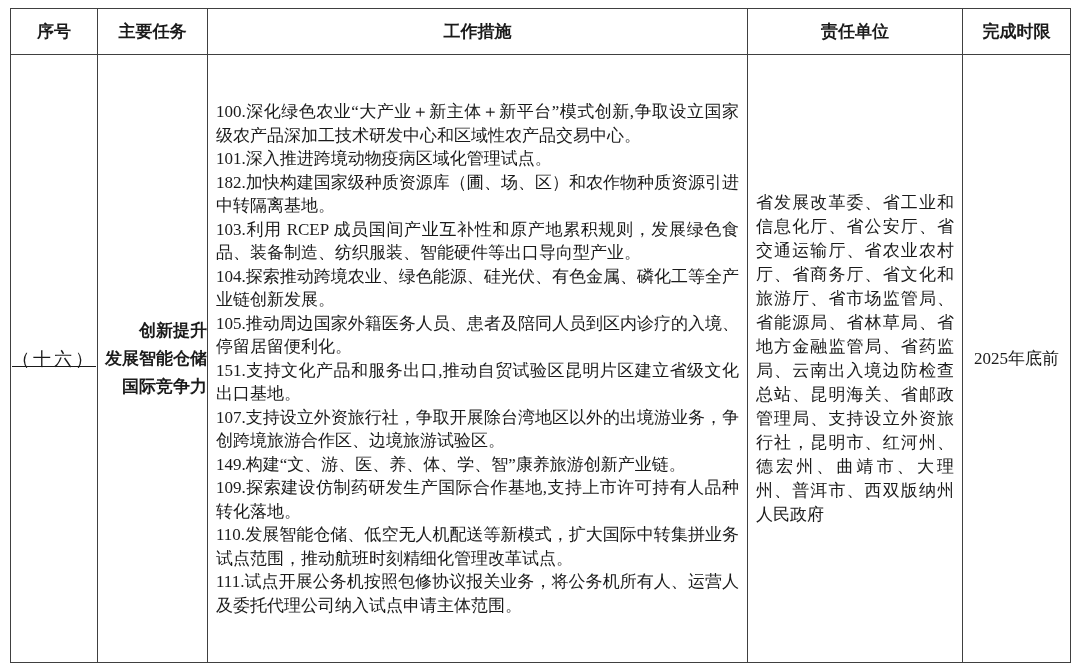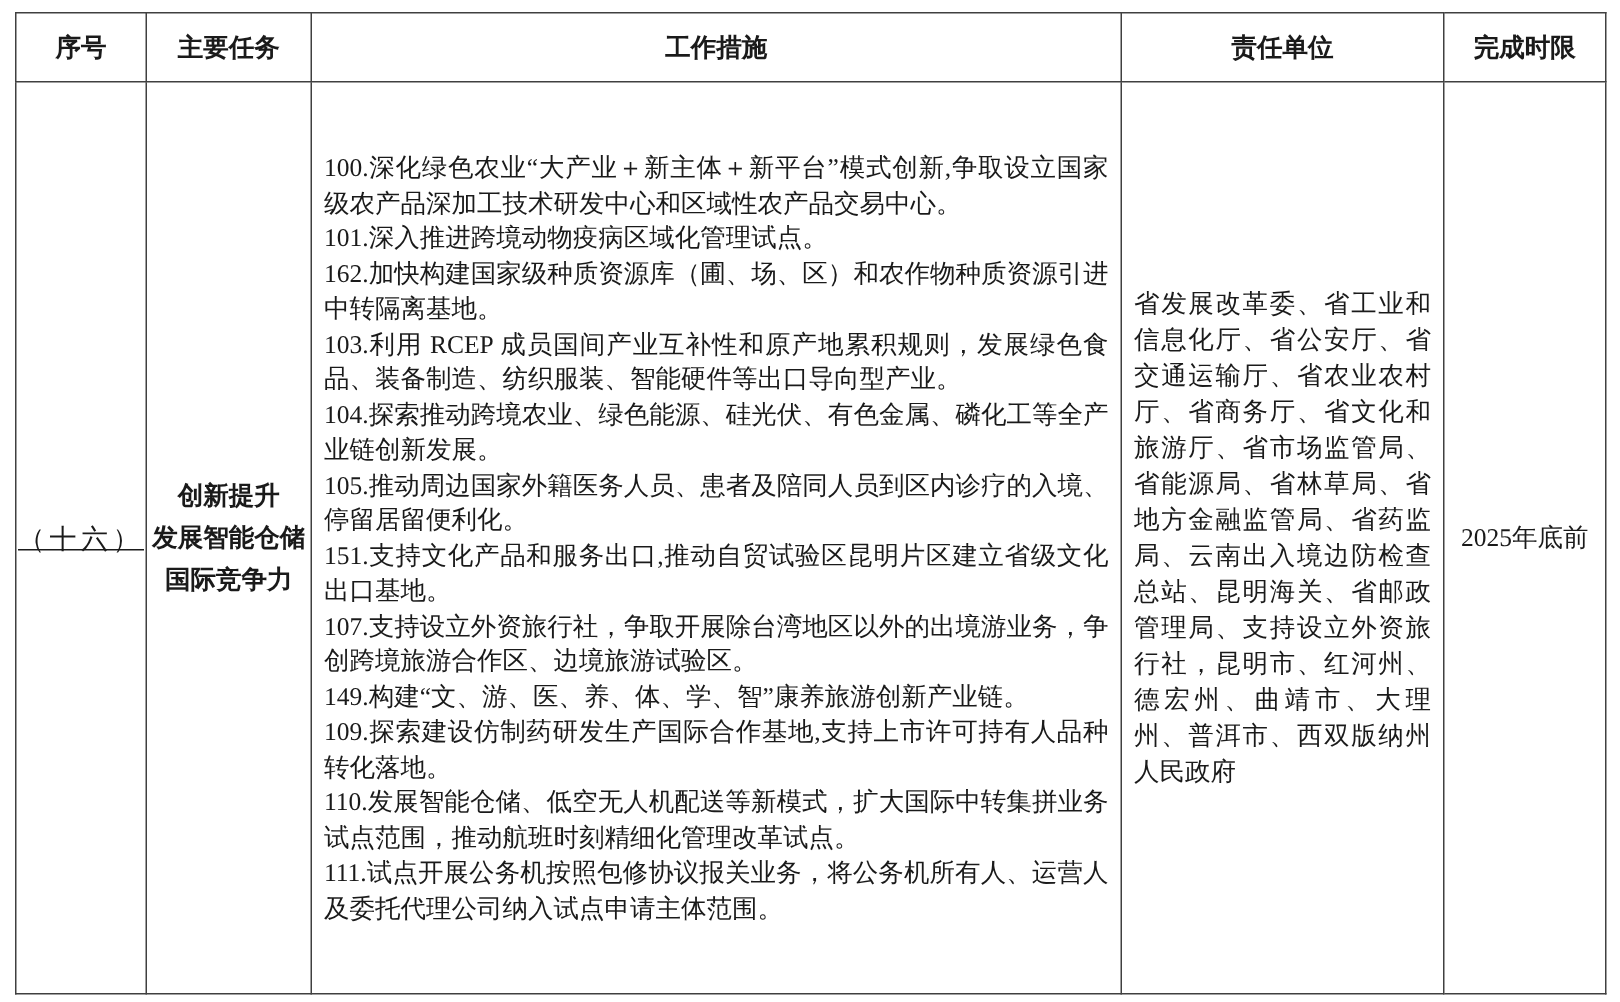--- a/index.html
+++ b/index.html
@@ -43,21 +43,21 @@
   col.c-resp     { width: 215px; }
   col.c-deadline { width: 108px; }
 
   td.cell-seq {
     text-align: center;
     font-size: 18px;
     letter-spacing: 3px;
     text-decoration: underline;
   }
   td.cell-task {
-    text-align: center;
+    text-align: right;
     font-weight: bold;
     font-size: 17px;
   }
   td.cell-task .task-line {
     line-height: 28px;
   }
   td.cell-measures {
     padding: 12px 8px;
   }
   td.cell-measures p {
@@ -103,21 +103,21 @@
     <tr>
       <td class="cell-seq">（十六）</td>
       <td class="cell-task">
         <div class="task-line">创新提升</div>
         <div class="task-line">发展智能仓储</div>
         <div class="task-line">国际竞争力</div>
       </td>
       <td class="cell-measures">
         <p>100.深化绿色农业“大产业＋新主体＋新平台”模式创新,争取设立国家级农产品深加工技术研发中心和区域性农产品交易中心。</p>
         <p>101.深入推进跨境动物疫病区域化管理试点。</p>
-        <p>162.加快构建国家级种质资源库（圃、场、区）和农作物种质资源引进中转隔离基地。</p>
+        <p>182.加快构建国家级种质资源库（圃、场、区）和农作物种质资源引进中转隔离基地。</p>
         <p>103.利用 RCEP 成员国间产业互补性和原产地累积规则，发展绿色食品、装备制造、纺织服装、智能硬件等出口导向型产业。</p>
         <p>104.探索推动跨境农业、绿色能源、硅光伏、有色金属、磷化工等全产业链创新发展。</p>
         <p>105.推动周边国家外籍医务人员、患者及陪同人员到区内诊疗的入境、停留居留便利化。</p>
         <p>151.支持文化产品和服务出口,推动自贸试验区昆明片区建立省级文化出口基地。</p>
         <p>107.支持设立外资旅行社，争取开展除台湾地区以外的出境游业务，争创跨境旅游合作区、边境旅游试验区。</p>
         <p>149.构建“文、游、医、养、体、学、智”康养旅游创新产业链。</p>
         <p>109.探索建设仿制药研发生产国际合作基地,支持上市许可持有人品种转化落地。</p>
         <p>110.发展智能仓储、低空无人机配送等新模式，扩大国际中转集拼业务试点范围，推动航班时刻精细化管理改革试点。</p>
         <p>111.试点开展公务机按照包修协议报关业务，将公务机所有人、运营人及委托代理公司纳入试点申请主体范围。</p>
       </td>

